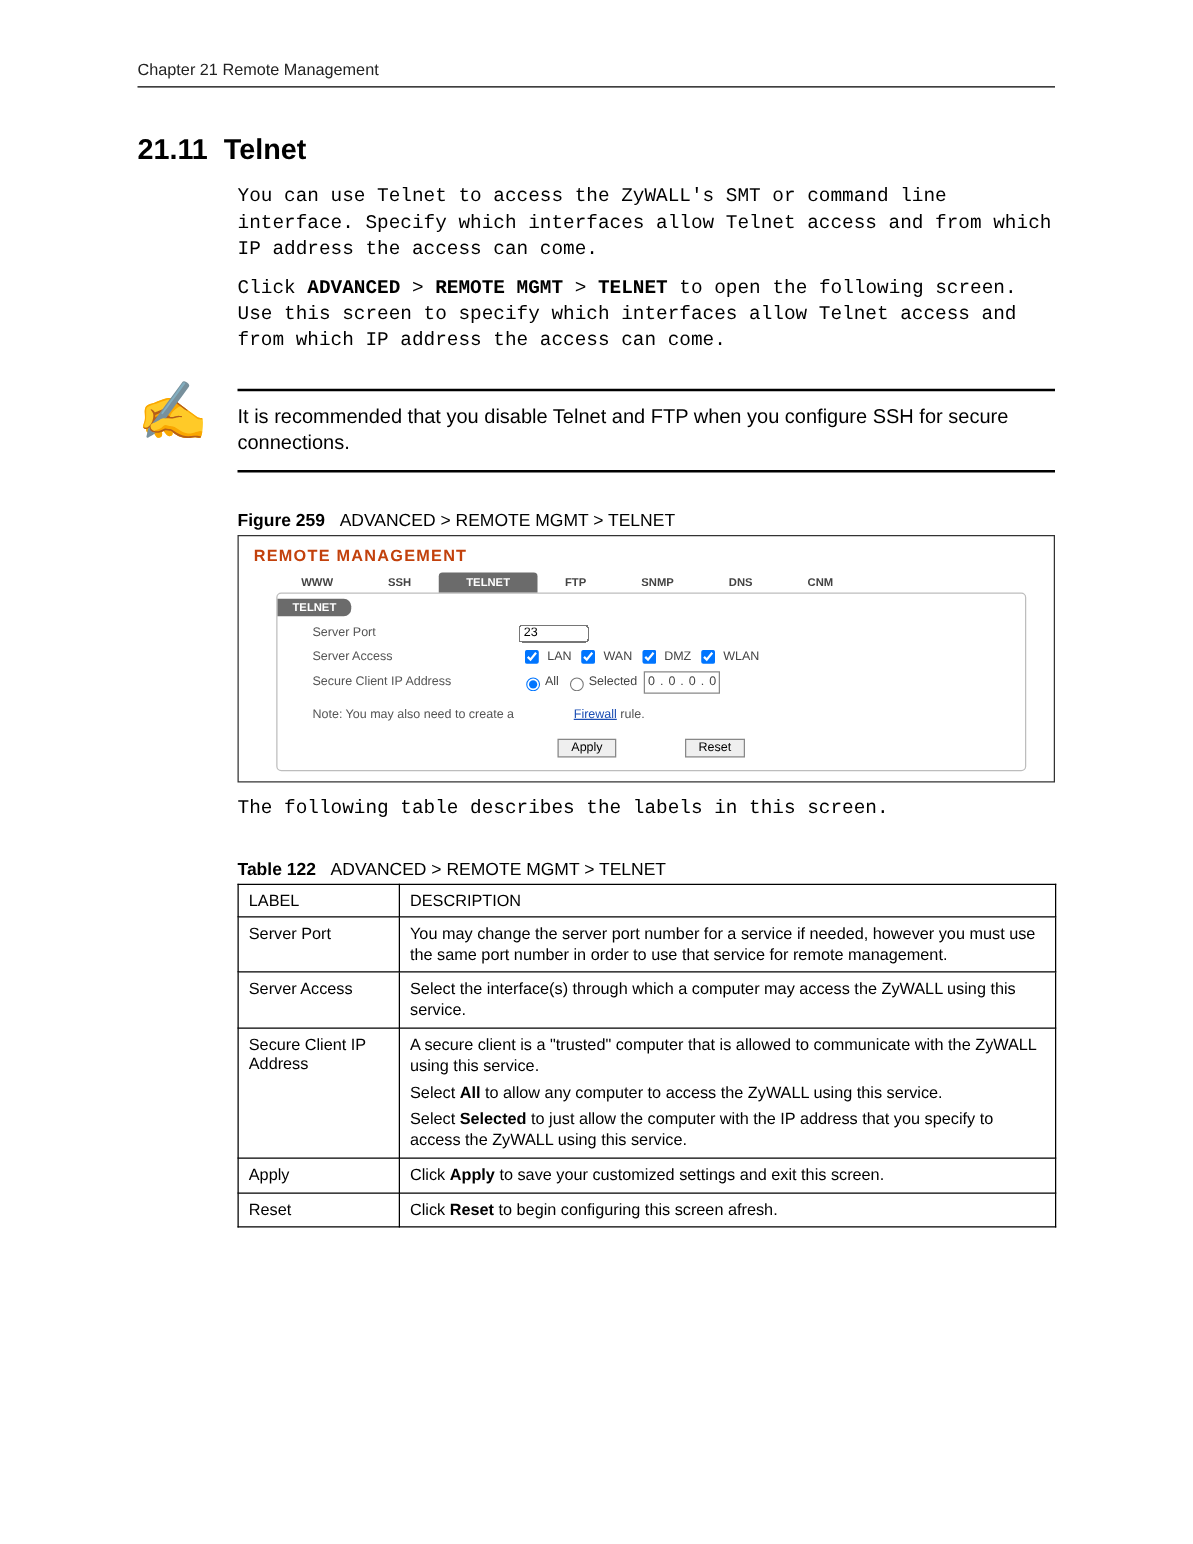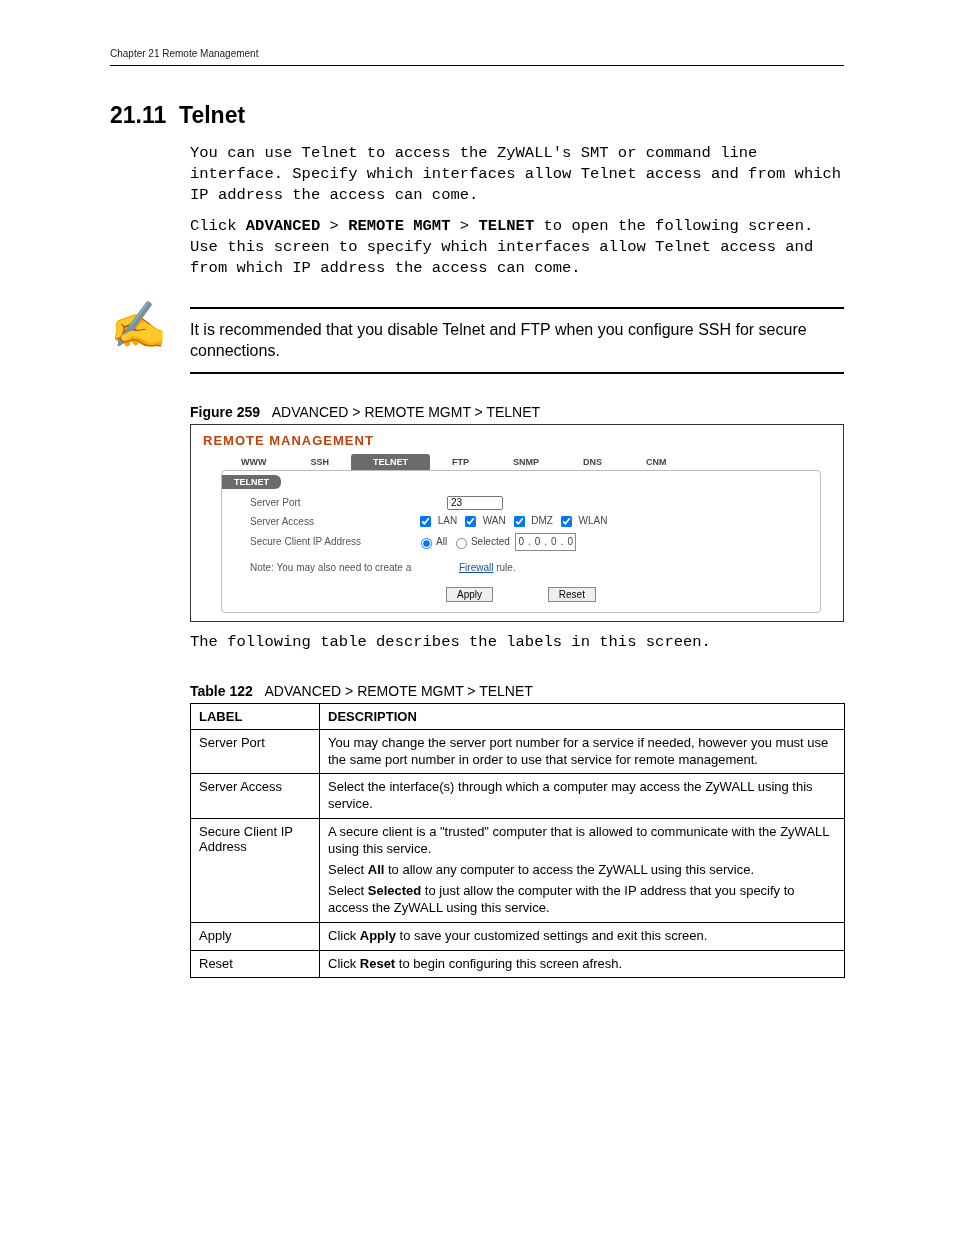--- a/index.html
+++ b/index.html
@@ -11,21 +11,21 @@
     width: 954px;
   }
   .page {
     padding: 48px 110px 40px 110px;
     box-sizing: border-box;
     min-height: 1235px;
     position: relative;
   }
   .running-head {
     font-family: Arial, Helvetica, sans-serif;
-    font-size: 10px;
+    font-size: 13px;
     color: #222;
     border-bottom: 1px solid #000;
     padding-bottom: 6px;
     margin-bottom: 36px;
   }
   h2.section {
     font-family: Arial, Helvetica, sans-serif;
     font-weight: bold;
     font-size: 23px;
     margin: 28px 0 14px 0;
@@ -129,21 +129,20 @@
   .ui-form-label {
     width: 165px;
     color:#555;
   }
   .ui-input-small {
     width: 56px;
     height: 14px;
     font-size:10px;
     padding:0 2px;
     box-sizing:border-box;
-    margin-left:32px;
   }
   .ui-ipbox {
     display:inline-flex;
     align-items:center;
     border:1px solid #888;
     background:#fff;
     padding:0 2px;
     gap:3px;
     height:16px;
   }
@@ -175,21 +174,21 @@
     font-family: Arial, Helvetica, sans-serif;
     font-size: 13px;
   }
   table.desc th, table.desc td {
     border: 1px solid #000;
     padding: 5px 8px;
     vertical-align: top;
     text-align: left;
   }
   table.desc th {
-    font-weight: bold;
+    font-weight: normal;
   }
   table.desc td:first-child, table.desc th:first-child {
     width: 112px;
   }
   table.desc p { margin: 0 0 4px 0; line-height:1.3; }
   table.desc p:last-child { margin-bottom:0; }
   .footer {
     position:absolute;
     bottom: 40px;
     left:110px;

